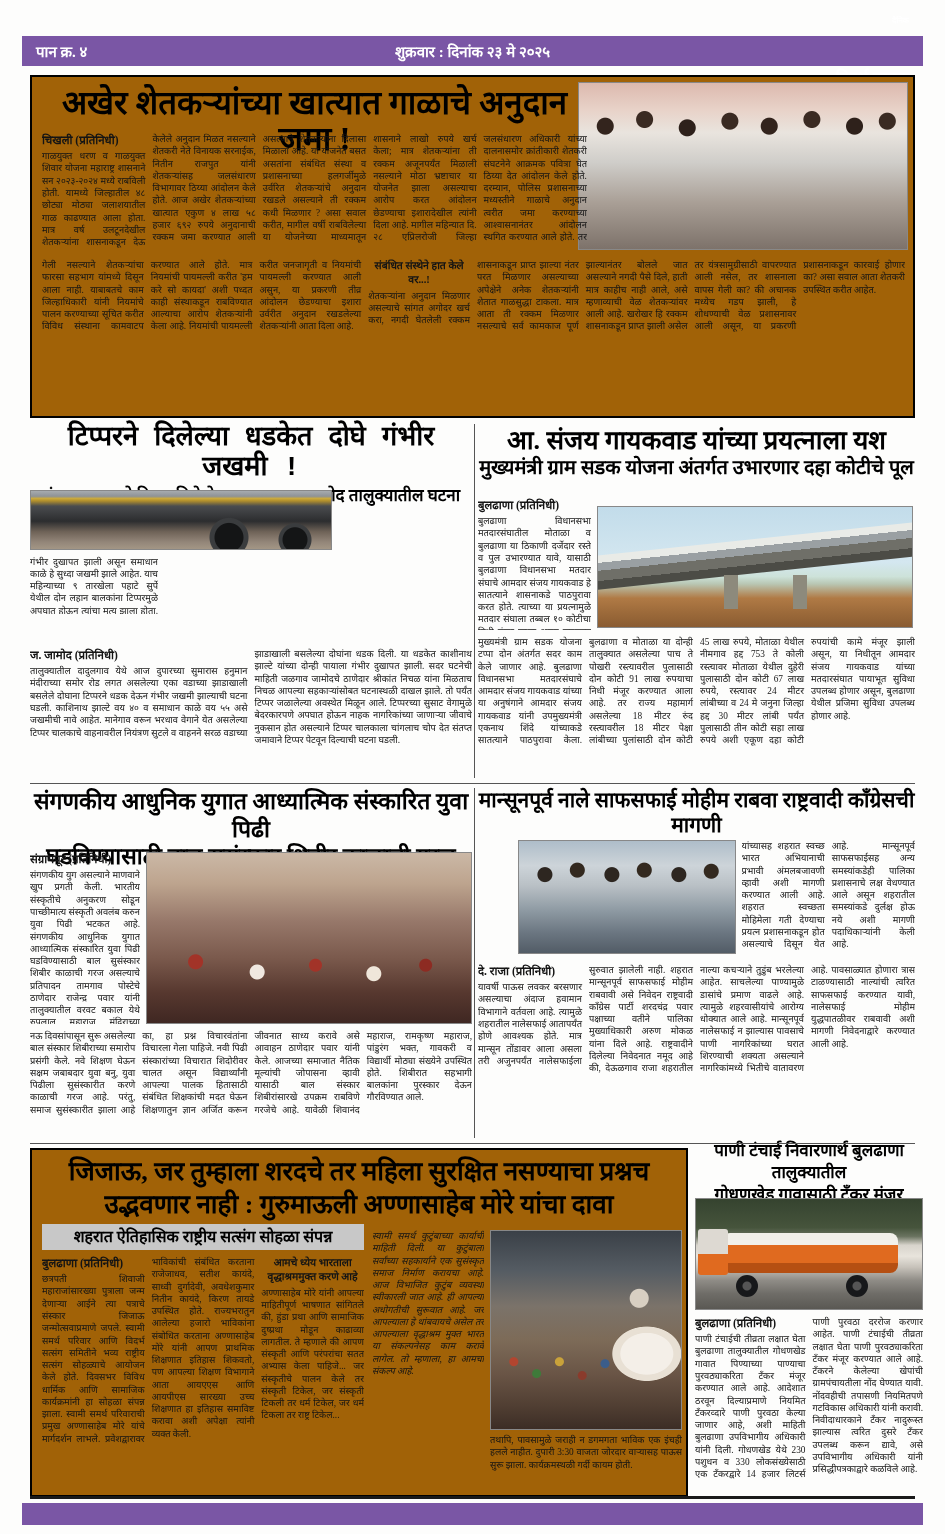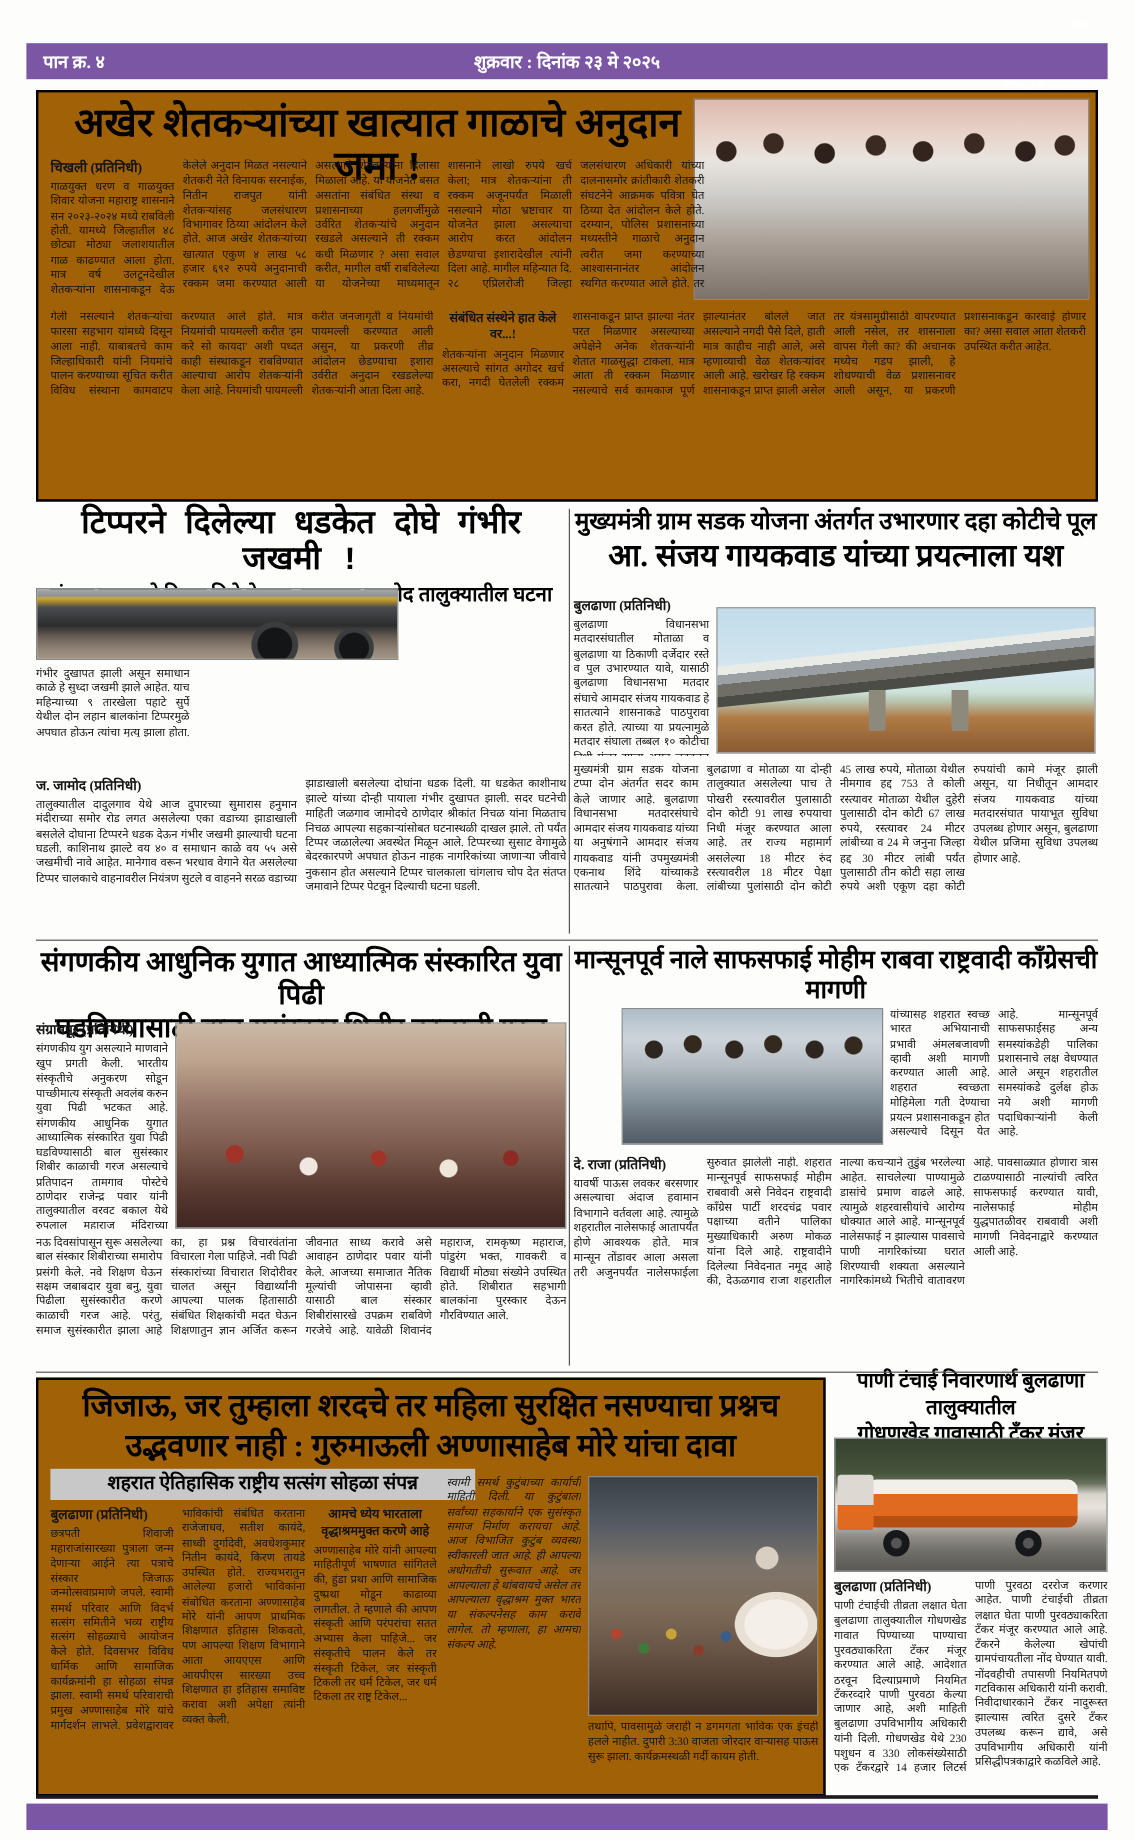--- a/index.html
+++ b/index.html
@@ -118,21 +118,21 @@
       radial-gradient(circle at 74% 30%, #2d2620 0 7px, transparent 8px),
       radial-gradient(circle at 89% 27%, #33291f 0 7px, transparent 8px),
       linear-gradient(180deg,#aebdc9 0%,#cdd4d9 22%,#b9c0c5 40%,#8e9aa3 62%,#6b7681 82%,#525c66 100%);
   }
   #a5 .side { width:190px; height:118px; column-count:2; }
   #a5 .zone2 { position:absolute; left:0; top:176px; width:437px; height:174px; column-count:4; }
 
   
   #a6 { position:absolute; left:30px; top:1148px; width:658px; height:349px; padding:6px 8px; }
   #a6 .h1 { font-size:26px; line-height:1.25; }
-  #a6 .graybar { position:absolute; left:10px; top:74px; width:354px; height:26px;
+  #a6 .graybar { position:absolute; left:10px; top:74px; width:322px; height:26px;
     background:#c8c8c8; font-weight:bold; font-size:16px; text-align:center; line-height:26px; color:#000; }
   #a6 .leftcols { position:absolute; left:10px; top:106px; width:322px; height:232px; column-count:3; }
   #a6 .midcol { position:absolute; left:340px; top:80px; width:112px; height:258px;font-style:italic; }
   #a6-photo { position:absolute; left:458px; top:80px; width:192px; height:200px;
     background:
       radial-gradient(ellipse at 82% 62%, #f4efe8 0 26px, #e8e0d4 27px 34px, transparent 35px),
       radial-gradient(circle at 78% 34%, #d8cfc2 0 9px, transparent 10px),
       radial-gradient(circle at 12% 66%, #b2452f 0 4px, transparent 5px),
       radial-gradient(circle at 24% 72%, #3f7a3a 0 4px, transparent 5px),
       radial-gradient(circle at 36% 66%, #c9a23a 0 4px, transparent 5px),
@@ -191,22 +191,22 @@
       <div id="a2-photo" class="photo"></div>
       <div class="side single-text">गंभीर दुखापत झाली असून समाधान काळे हे सुध्दा जखमी झाले आहेत. याच महिन्याच्या ९ तारखेला पहाटे सुर्पे येथील दोन लहान बालकांना टिप्परमुळे अपघात होऊन त्यांचा मृत्यु झाला होता. त्या वेळी सुद्धा संतप्त नागरिकांनी माऊली फाट्यावर टिप्पर पेटवून दिले होते. त्याची पुनरावृत्ती झाली. या अपघातात जखमी झालेल्यांना खामगाव येथील सामान्य रुग्णालयात उपचार सुरु असल्याची माहिती सुत्रांनी दिली आहे.</div>
     </div>
     <div class="zone2 col-text">
       <div class="byline">ज. जामोद (प्रतिनिधी)</div>
       <span>तालुक्यातील दादुलगाव येथे आज दुपारच्या सुमारास हनुमान मंदीराच्या समोर रोड लगत असलेल्या एका वडाच्या झाडाखाली बसलेले दोघाना टिप्परने धडक देऊन गंभीर जखमी झाल्याची घटना घडली. काशिनाथ झाल्टे वय ४० व समाधान काळे वय ५५ असे जखमीची नावे आहेत. मानेगाव वरून भरधाव वेगाने येत असलेल्या टिप्पर चालकाचे वाहनावरील नियंत्रण सुटले व वाहनने सरळ वडाच्या झाडाखाली बसलेल्या दोघांना धडक दिली. या धडकेत काशीनाथ झाल्टे यांच्या दोन्ही पायाला गंभीर दुखापत झाली. सदर घटनेची माहिती जळगाव जामोदचे ठाणेदार श्रीकांत निचळ यांना मिळताच निचळ आपल्या सहकाऱ्यांसोबत घटनास्थळी दाखल झाले. तो पर्यंत टिप्पर जळालेल्या अवस्थेत मिळून आले. टिप्परच्या सुसाट वेगामुळे बेदरकारपणे अपघात होऊन नाहक नागरिकांच्या जाणाऱ्या जीवाचे नुकसान होत असल्याने टिप्पर चालकाला चांगलाच चोप देत संतप्त जमावाने टिप्पर पेटवून दिल्याची घटना घडली.</span>
     </div>
   </div>
 
   <div id="a3">
+    <div class="headline h2">आ. संजय गायकवाड यांच्या प्रयत्नाला यश</div>
     <div class="headline h1">मुख्यमंत्री ग्राम सडक योजना अंतर्गत उभारणार दहा कोटीचे पूल</div>
-    <div class="headline h2">आ. संजय गायकवाड यांच्या प्रयत्नाला यश</div>
     <div class="zone1">
       <div class="side single-text">
         <div class="byline">बुलढाणा (प्रतिनिधी)</div>
         <span>बुलढाणा विधानसभा मतदारसंघातील मोताळा व बुलढाणा या ठिकाणी दर्जेदार रस्ते व पुल उभारण्यात यावे, यासाठी बुलढाणा विधानसभा मतदार संघाचे आमदार संजय गायकवाड हे सातत्याने शासनाकडे पाठपुरावा करत होते. त्याच्या या प्रयत्नामुळे मतदार संघाला तब्बल १० कोटीचा निधी मंजूर झाला असून लवकरच हे पुल उभे केले जाणार आहे.</span>
       </div>
       <div id="a3-photo" class="photo">
         <div class="deck"></div>
         <div class="pier" style="left:40%;"></div>
         <div class="pier" style="left:62%;"></div>
       </div>

